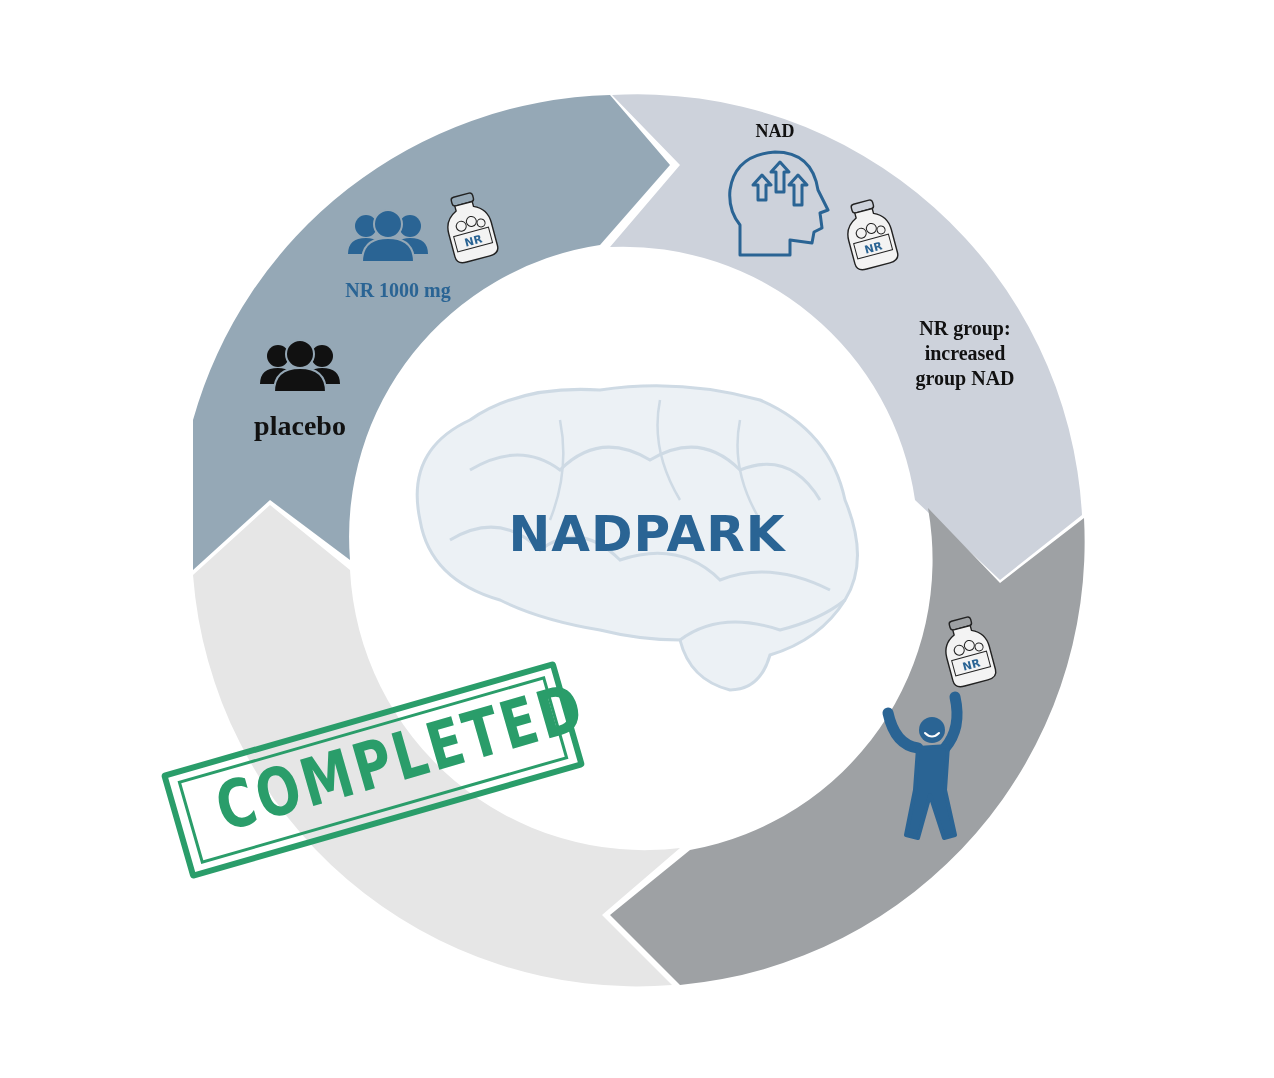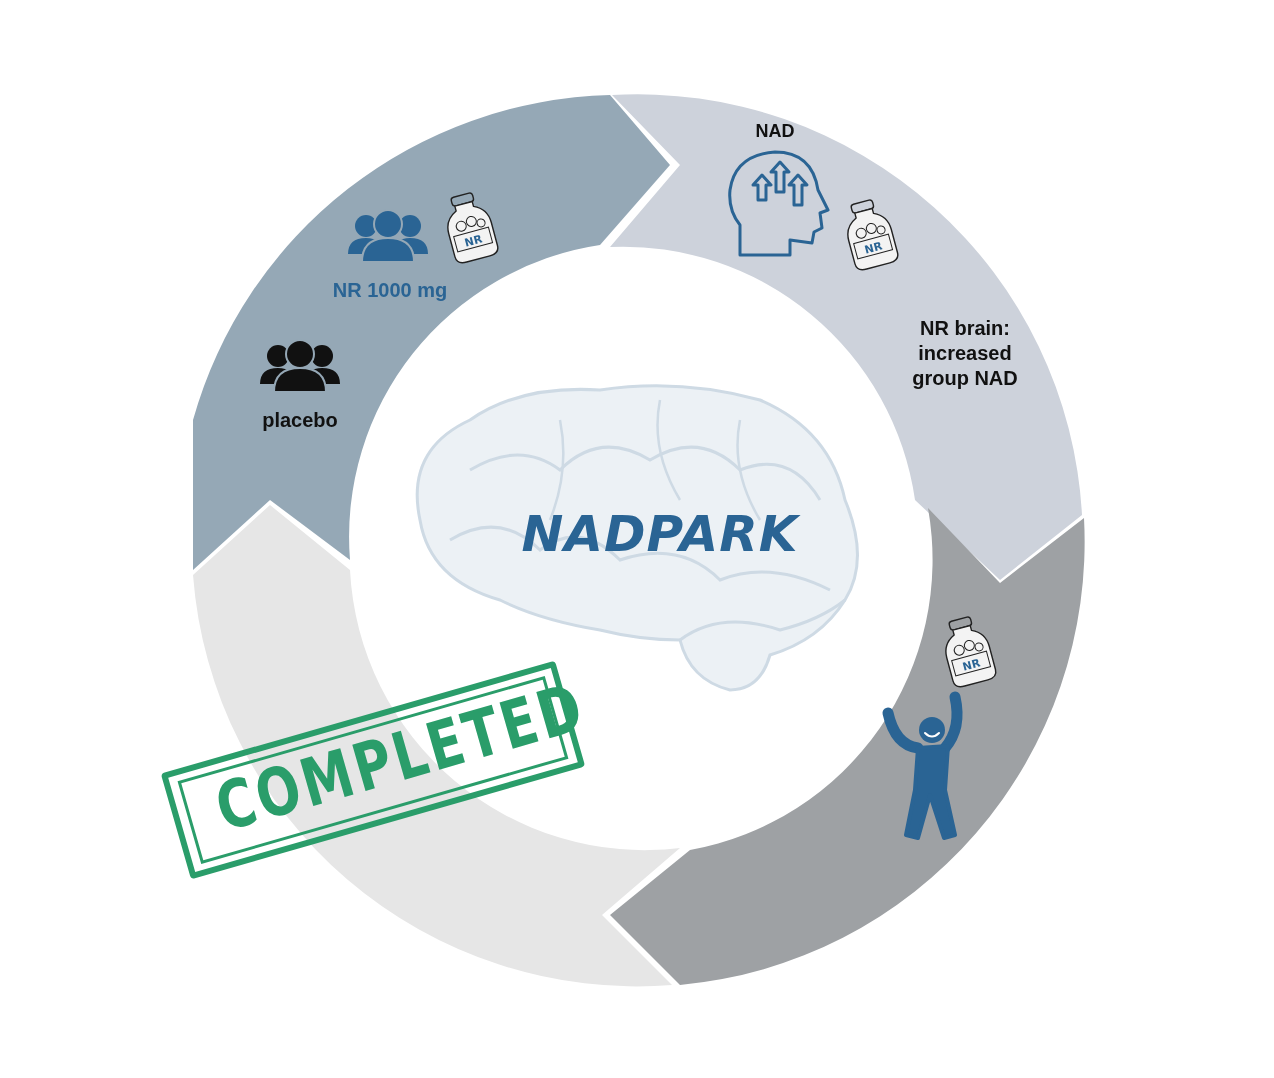--- a/index.html
+++ b/index.html
@@ -1,20 +1,20 @@
 <!DOCTYPE html>
 <html><head>
 <meta charset="utf-8">
 <style>
   html, body { margin:0; padding:0; background:#ffffff; }
   body { width:1274px; height:1078px; position:relative; overflow:hidden; font-family:"DejaVu Sans", sans-serif; }
   #stage { position:absolute; left:0; top:0; width:1274px; height:1078px; }
-  .lbl { position:absolute; font-family:Liberation Sans, sans-serif; font-weight:bold; text-align:center; line-height:1.25; }
-  .title { position:absolute; left:440px; top:505px; width:440px; text-align:center;
-           font-family:"DejaVu Sans", sans-serif; font-weight:bold; font-size:50px; letter-spacing:1px;font-style:italic; }
+  .lbl { position:absolute; font-family:Liberation Serif, serif; font-weight:bold; text-align:center; line-height:1.25; }
+  .title { position:absolute; left:427px; top:505px; width:440px; text-align:center;
+           font-family:"DejaVu Sans", sans-serif; font-weight:bold; font-size:50px; letter-spacing:1px; }
   .stamp { position:absolute; left:168px; top:715px; width:410px; height:110px;
            transform: rotate(-16deg); transform-origin: 50% 50%; }
   .stamp-outer { position:absolute; inset:0; border:6px solid; border-radius:4px; box-sizing:border-box; }
   .stamp-inner { position:absolute; left:14px; top:12px; right:14px; bottom:12px; border:3px solid; box-sizing:border-box; }
   .stamp-text { position:absolute; left:0; right:0; top:12px; text-align:center; font-family:"DejaVu Sans", sans-serif;
                 font-weight:bold; font-size:66px; letter-spacing:4px; transform: scaleX(0.78); }
 </style>
 </head>
 <body>
 
@@ -86,26 +86,26 @@
     </g>
     <g fill="#2a6494" stroke="#2a6494" stroke-linecap="round">
       <circle cx="932" cy="730" r="13" stroke="none"></circle>
       <path d="M888,713 Q895,745 918,748" fill="none" stroke-width="11"></path>
       <path d="M955,697 Q962,728 945,748" fill="none" stroke-width="11"></path>
       <path d="M918,748 L948,746 L945,790 L955,835 L944,838 L930,795 L918,838 L906,835 L915,790 Z" stroke-width="4" stroke-linejoin="round"></path>
       <path d="M925,733 Q932,740 939,733" fill="none" stroke="#ffffff" stroke-width="2"></path>
     </g>
   </svg>
 
-  <div class="lbl" style="left:300px; top:278px; width:180px; font-size:20px; color:#2a6494;">NR 1000 mg</div>
-  <div class="lbl" style="left:230px; top:408px; width:140px; font-size:20px; color:#111;">placebo</div>
+  <div class="lbl" style="left:308px; top:278px; width:180px; font-size:20px; color:#2a6494;">NR 1000 mg</div>
+  <div class="lbl" style="left:230px; top:408px; width:140px; font-size:28px; color:#111;">placebo</div>
 
   <div class="lbl" style="left:730px; top:120px; width:90px; font-size:18px; color:#111;">NAD</div>
   <div class="lbl" style="left:890px; top:316px; width:150px; font-size:20px; color:#111;">
-    <div>NR brain:</div>
+    <div>NR group:</div>
     <div>increased</div>
     <div>group NAD</div>
   </div>
 
 
   <div class="title" style="color:#2a6494;">NADPARK</div>
 
   <div class="stamp">
     <div class="stamp-outer" style="border-color:#2a9d6a;"></div>
     <div class="stamp-inner" style="border-color:#2a9d6a;"></div>

